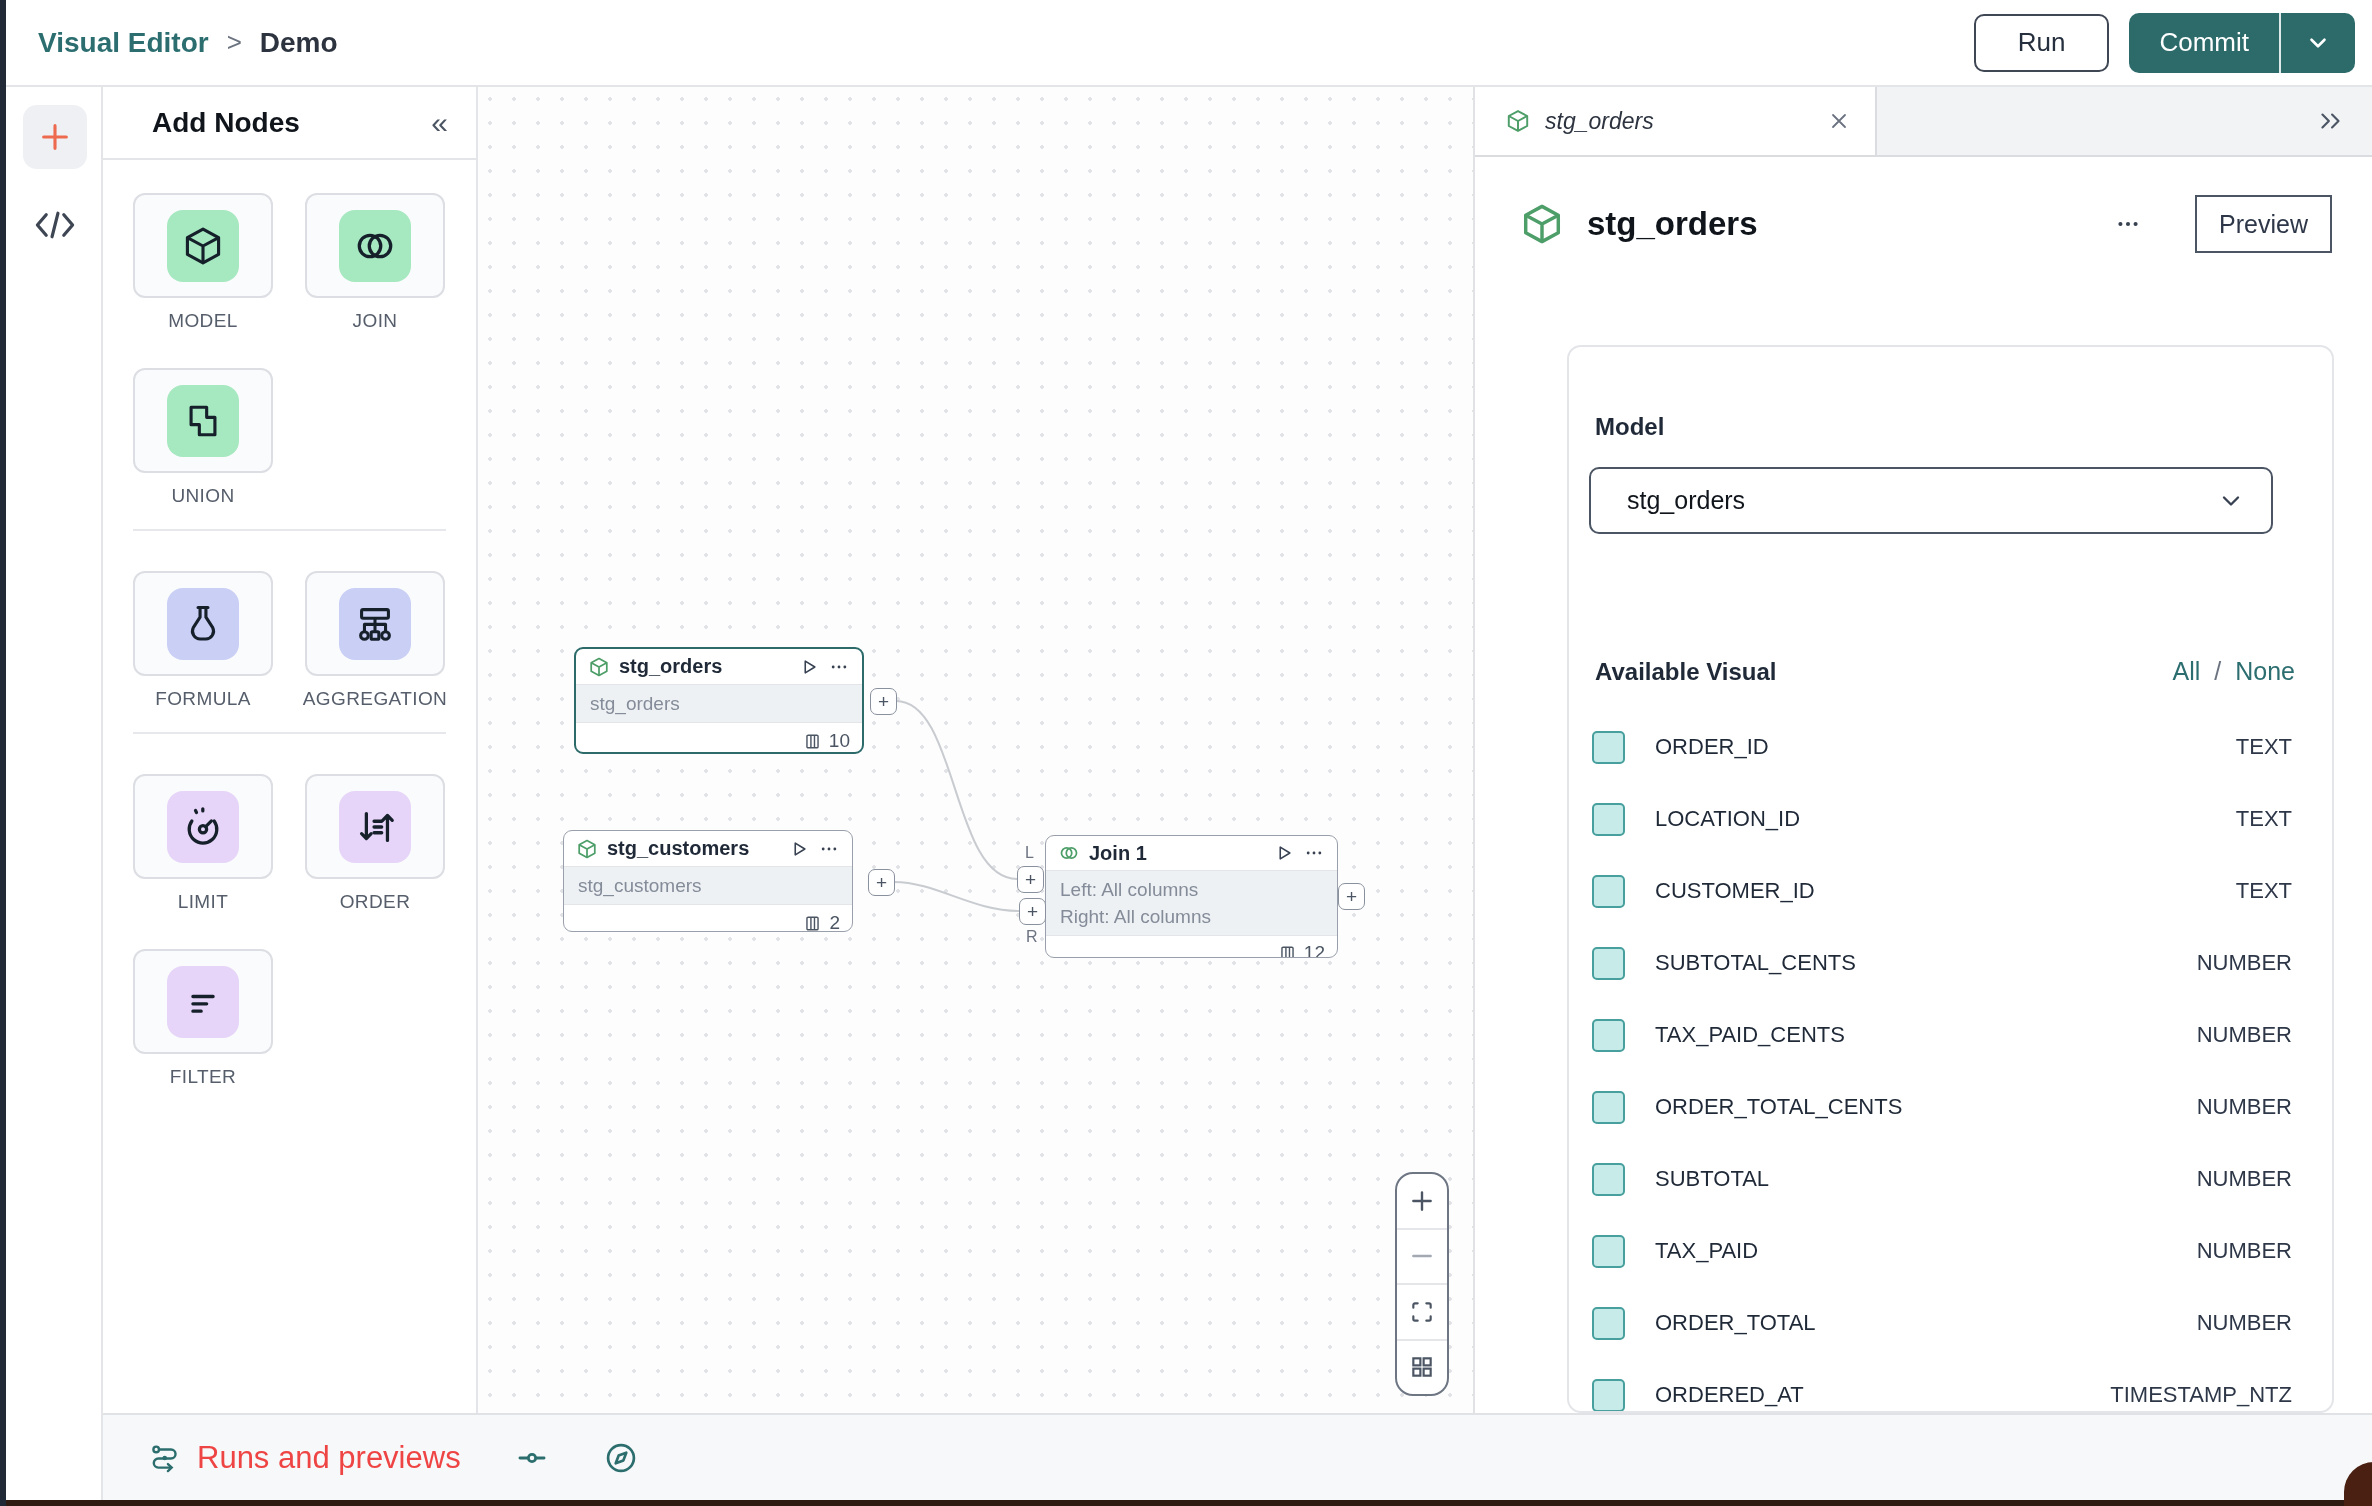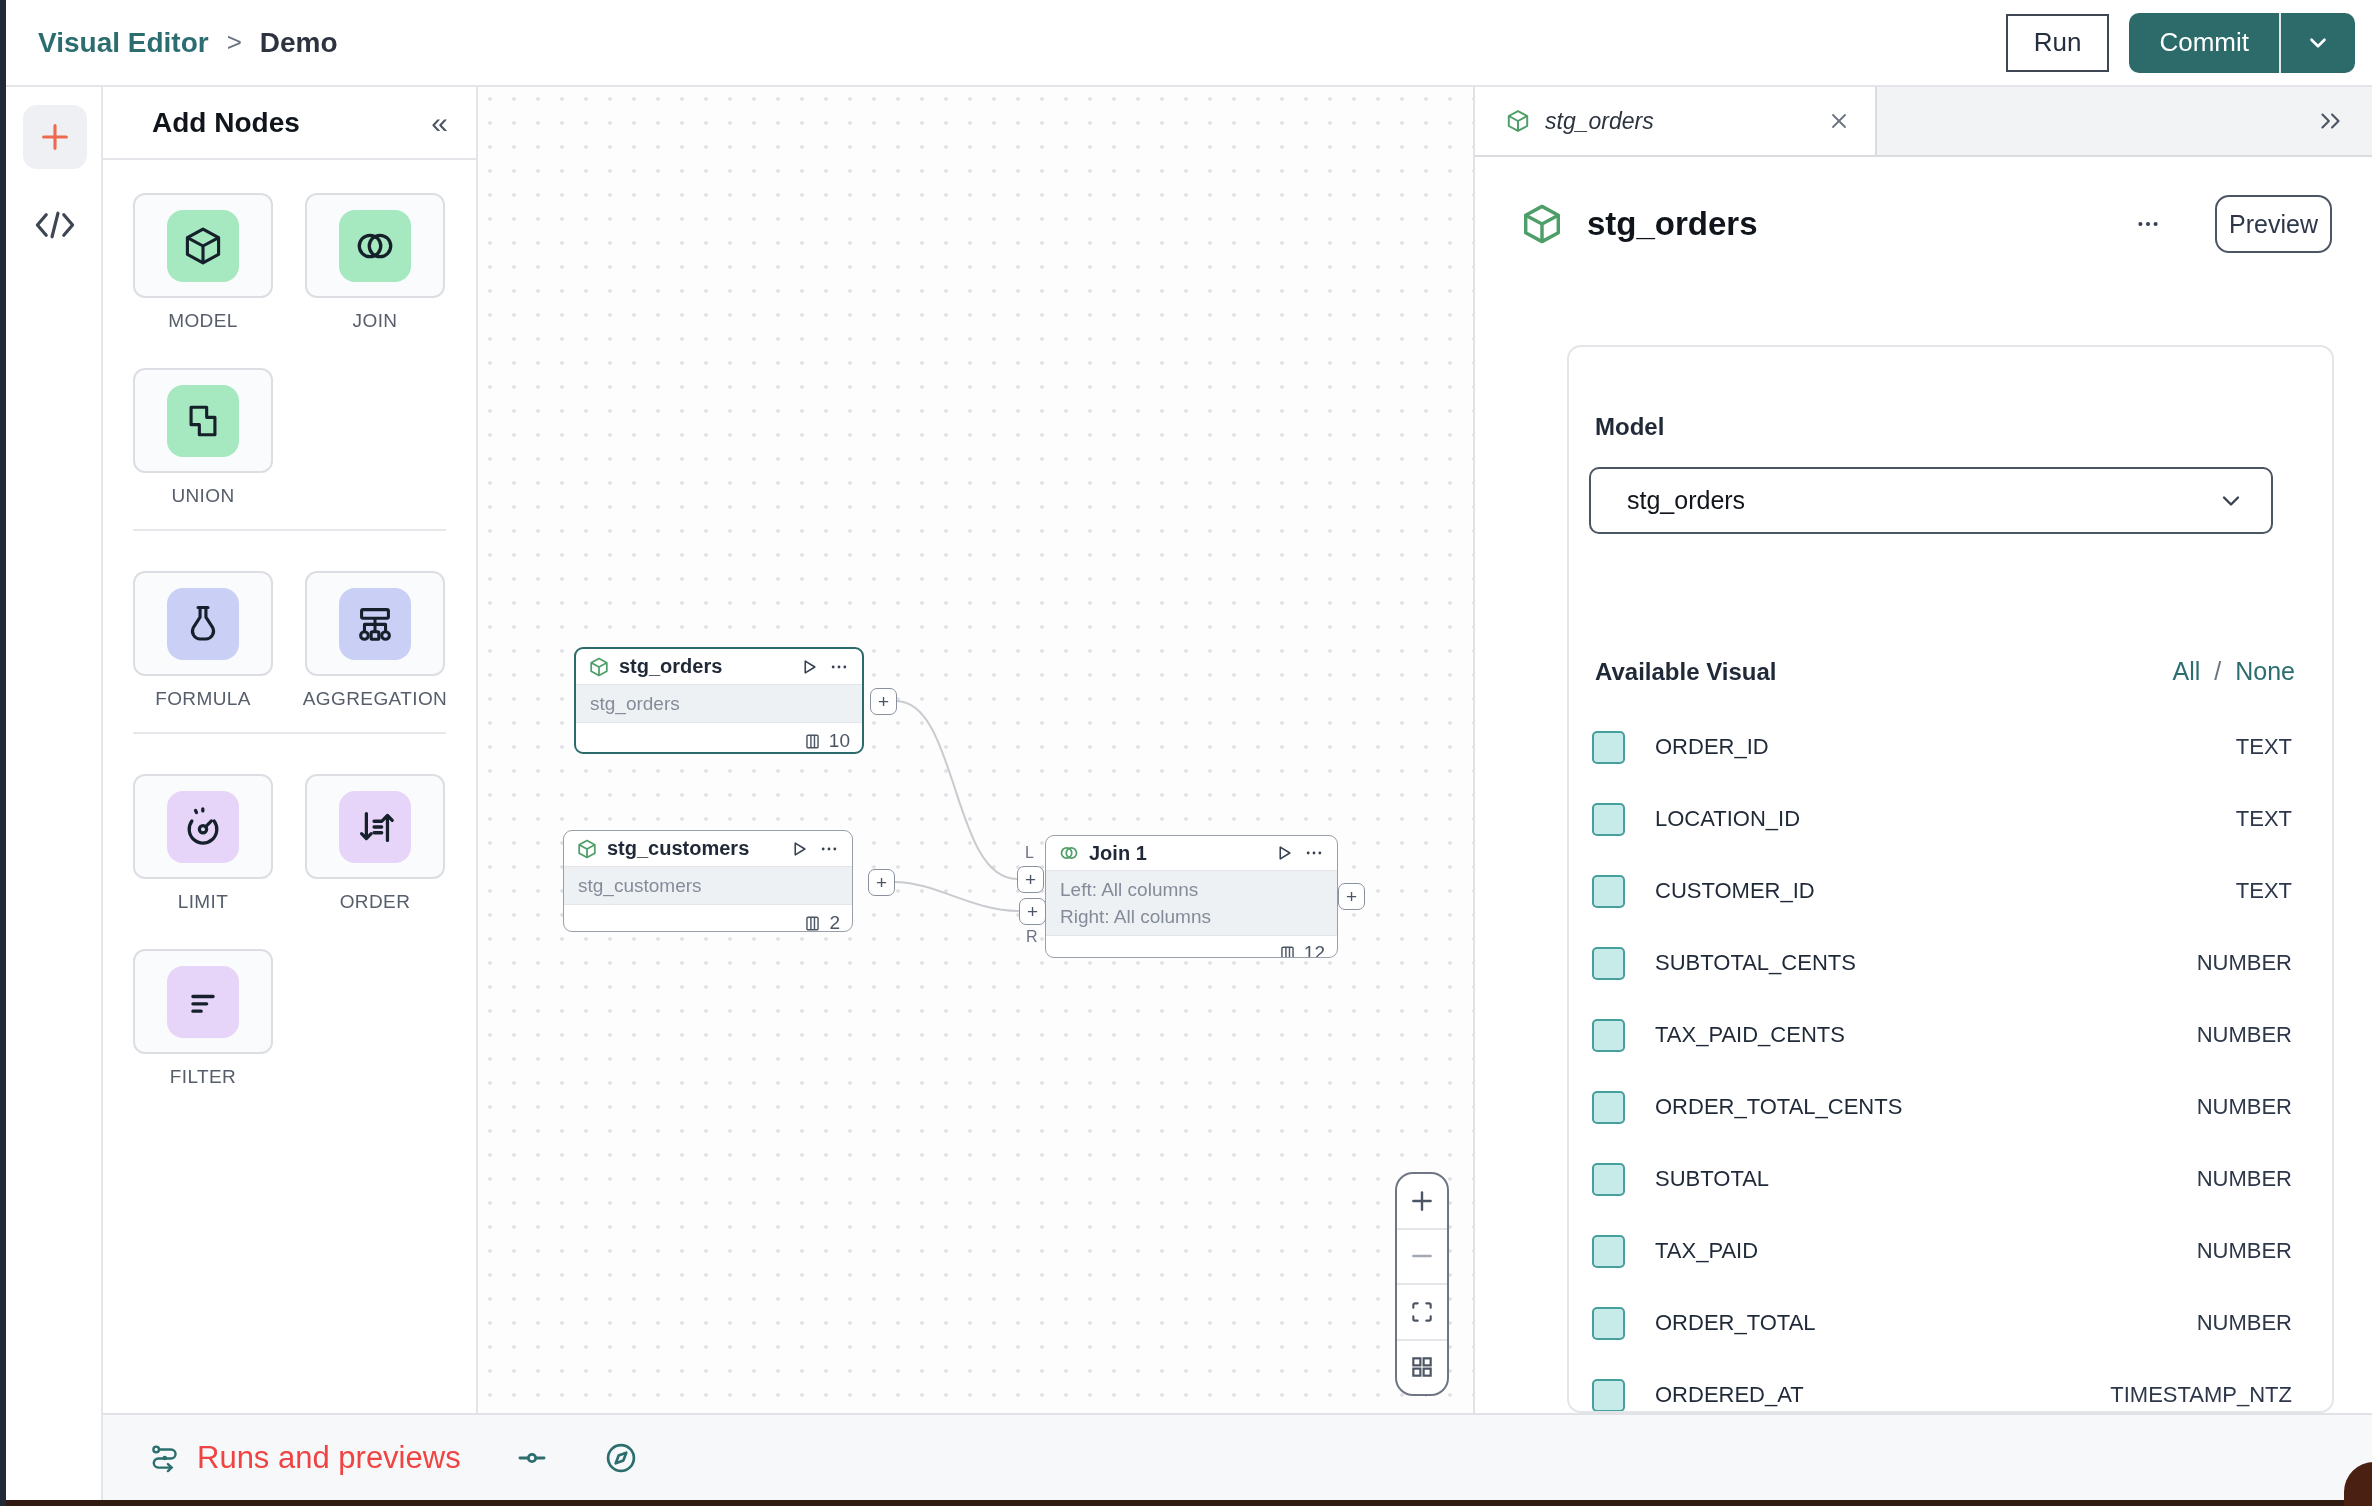--- a/index.html
+++ b/index.html
@@ -10,22 +10,22 @@
 
   
   #topbar { left:0; top:0; width:2372px; height:87px; background:#fff;
     border-bottom:2px solid #e3e5e8; display:flex; align-items:center; z-index:5; }
   #breadcrumb { display:flex; align-items:center; gap:18px; margin-left:38px;
     font-size:28px; font-weight:bold; }
   .crumb-root { color:#2c6e70; }
   .crumb-sep { color:#6b7280; font-weight:normal; font-size:26px; }
   .crumb-cur { color:#2d3440; }
   #topbar-actions { margin-left:auto; margin-right:17px; display:flex; align-items:center; gap:20px; }
-  #run-btn { height:58px; padding:0 26px; background:#fff; border:2.5px solid #3f4754;
-    border-radius:0; font-size:26px; color:#252f3d; display:flex; align-items:center; cursor:pointer; }
+  #run-btn { height:58px; padding:0 42px; background:#fff; border:2.5px solid #3f4754;
+    border-radius:10px; font-size:26px; color:#252f3d; display:flex; align-items:center; cursor:pointer; }
   #commit-split { height:60px; background:#2d6b6b; border-radius:10px; display:flex; align-items:stretch; overflow:hidden; }
   #commit-btn { padding:0 30px; color:#fff; font-size:26px; display:flex; align-items:center; cursor:pointer; }
   #commit-divider { width:2px; background:rgba(255,255,255,.85); margin:0; }
   #commit-caret { width:74px; display:flex; align-items:center; justify-content:center; color:#fff; cursor:pointer; }
 
   
   #left-edge { left:0; top:0; width:6px; height:1506px; background:#212836; z-index:9; }
   #rail { left:6px; top:87px; width:97px; height:1419px; background:#fff; border-right:2px solid #e3e5e8; z-index:4; }
   #rail-add { left:17px; top:18px; width:64px; height:64px; background:#eef0f3; border-radius:14px;
     display:flex; align-items:center; justify-content:center; color:#ee6a4e; cursor:pointer; position:absolute; }
@@ -80,21 +80,21 @@
   #rightpanel { left:1473px; top:87px; width:899px; height:1326px; background:#fff; border-left:2px solid #e0e2e5; }
   #tabbar { height:70px; background:#f2f3f5; border-bottom:2px solid #dadce0; display:flex; }
   #tab-active { width:402px; background:#fff; border-right:2px solid #dadce0; display:flex; align-items:center;
     gap:14px; padding:0 24px 0 30px; cursor:pointer; }
   #tab-label { font-size:23px; font-style:italic; color:#2d3440; }
   #tab-close { margin-left:auto; color:#6b7280; cursor:pointer; display:flex; }
   #tab-expand { margin-left:auto; margin-right:26px; align-self:center; color:#4b5563; cursor:pointer; display:flex; }
   #panel-title-row { display:flex; align-items:center; padding:38px 40px 0 44px; gap:22px; }
   #panel-title { font-size:33px; font-weight:bold; color:#10151c; }
   #panel-menu { margin-left:auto; color:#374151; cursor:pointer; display:flex; }
-  #preview-btn { margin-left:28px; height:58px; padding:0 12px; border:2px solid #4b5563; border-radius:14px;
+  #preview-btn { margin-left:28px; height:58px; padding:0 22px; border:2px solid #4b5563; border-radius:0;
     background:#fff; font-size:25px; color:#2d3748; display:flex; align-items:center; cursor:pointer; }
   #config-card { position:absolute; left:92px; top:258px; width:767px; height:1068px;
     border:2px solid #e3e5e8; border-radius:14px; background:#fff; overflow:hidden; }
   #model-label { position:absolute; left:26px; top:66px; font-size:24px; font-weight:bold; color:#1f2937; }
   #model-select { position:absolute; left:20px; top:120px; width:684px; height:67px; border:2px solid #4b5563;
     border-radius:10px; background:#fff; display:flex; align-items:center; padding:0 26px 0 36px; cursor:pointer; }
   #model-value { font-size:25px; color:#10151c; }
   #model-caret { margin-left:auto; color:#374151; display:flex; }
   #columns-head { position:absolute; left:26px; top:310px; width:700px; display:flex; align-items:baseline; }
   #columns-heading { font-size:24px; font-weight:bold; color:#1f2937; }

